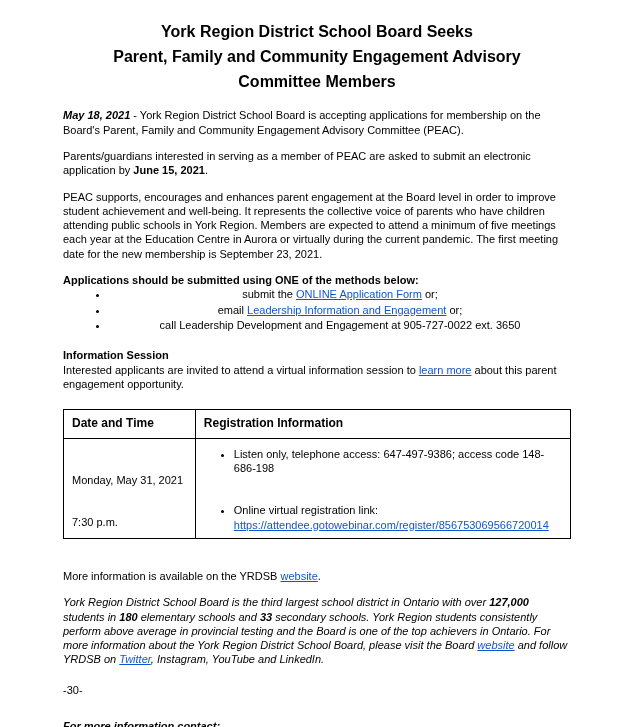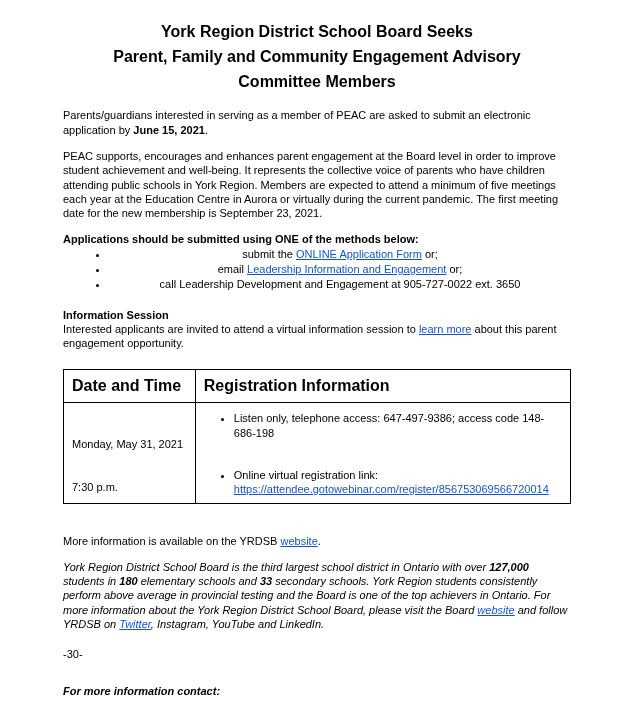--- a/index.html
+++ b/index.html
@@ -40,21 +40,21 @@
     width: 100%;
     margin: 0 0 30px 0;
   }
   table.session-table th, table.session-table td {
     border: 1px solid #000000;
     vertical-align: top;
     text-align: left;
     padding: 6px 8px;
   }
   table.session-table th {
-    font-size: 16px;
+    font-size: 12px;
     font-weight: bold;
   }
   table.session-table td.datetime-cell { width: 26%; }
   td.registration-cell { padding-bottom: 26px; }
   ul.registration-list {
     margin: 2px 0 0 0;
     padding-left: 30px;
     list-style: disc;
   }
   ul.registration-list li + li { margin-top: 12px; }
@@ -67,20 +67,23 @@
 <body>
 
 <div class="page">
 
   <h1 class="title">
     <span>York Region District School Board Seeks</span>
     <span>Parent, Family and Community Engagement Advisory</span>
     <span>Committee Members</span>
   </h1>
 
+  <p>
+    <span class="bold-italic">May 18, 2021</span><span> - York Region District School Board is accepting applications for membership on the Board's Parent, Family and Community Engagement Advisory Committee (PEAC).</span>
+  </p>
 
   <p>
     <span>Parents/guardians interested in serving as a member of PEAC are asked to submit an electronic application by </span><span class="bold">June 15, 2021</span><span>.</span>
   </p>
 
   <p>PEAC supports, encourages and enhances parent engagement at the Board level in order to improve student achievement and well-being. It represents the collective voice of parents who have children attending public schools in York Region. Members are expected to attend a minimum of five meetings each year at the Education Centre in Aurora or virtually during the current pandemic. The first meeting date for the new membership is September 23, 2021.</p>
 
   <div>
     <span class="heading-line">Applications should be submitted using ONE of the methods below:</span>
     <ul class="methods-list">

